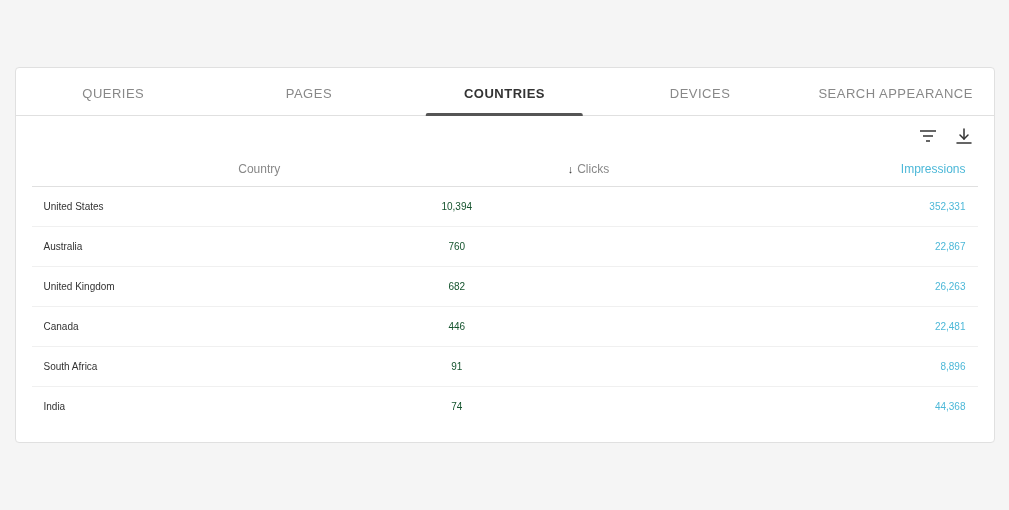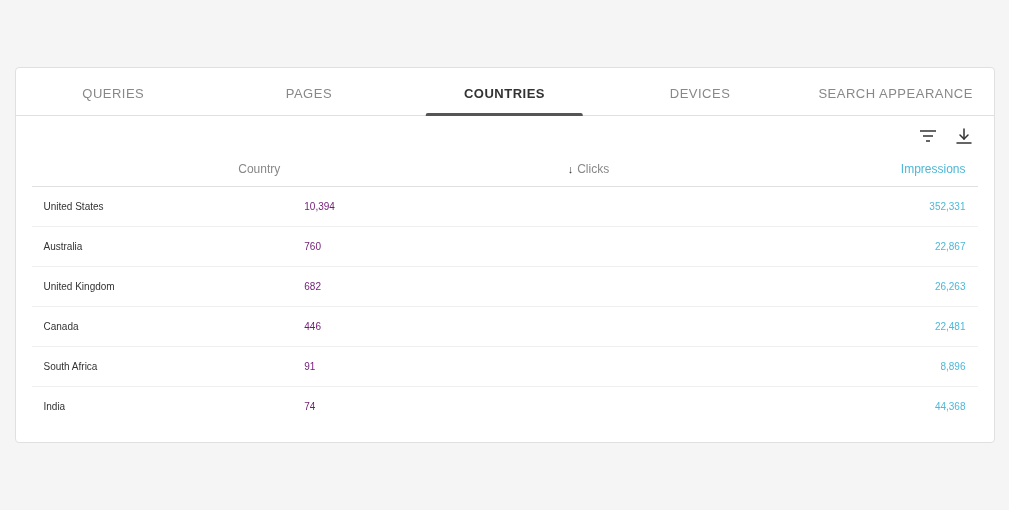--- a/index.html
+++ b/index.html
@@ -102,22 +102,22 @@
     }
     .data-table tbody tr:last-child {
       border-bottom: none;
     }
     .data-table td {
       padding: 14px 12px;
       font-size: 10px;
       color: #333;
     }
     .data-table td.col-clicks {
-      text-align: left;
-      color: #701a75;
+      text-align: center;
+      color: #14532d;
     }
     .data-table td.col-impressions {
       text-align: right;
       color: #4db8d8;
     }
     
     .filter-svg, .download-svg {
       width: 20px;
       height: 20px;
     }

